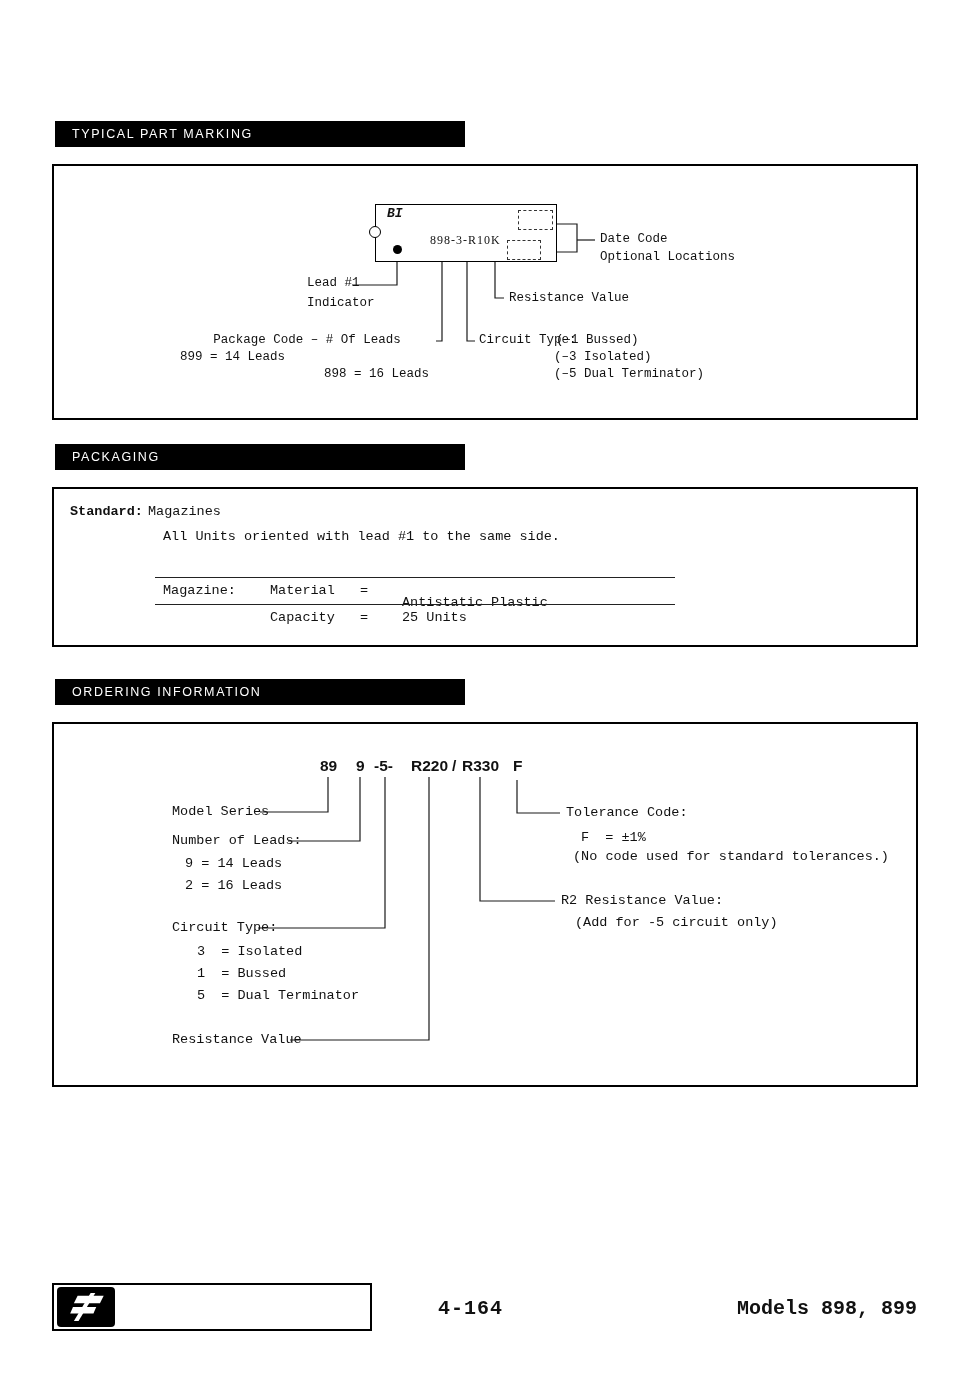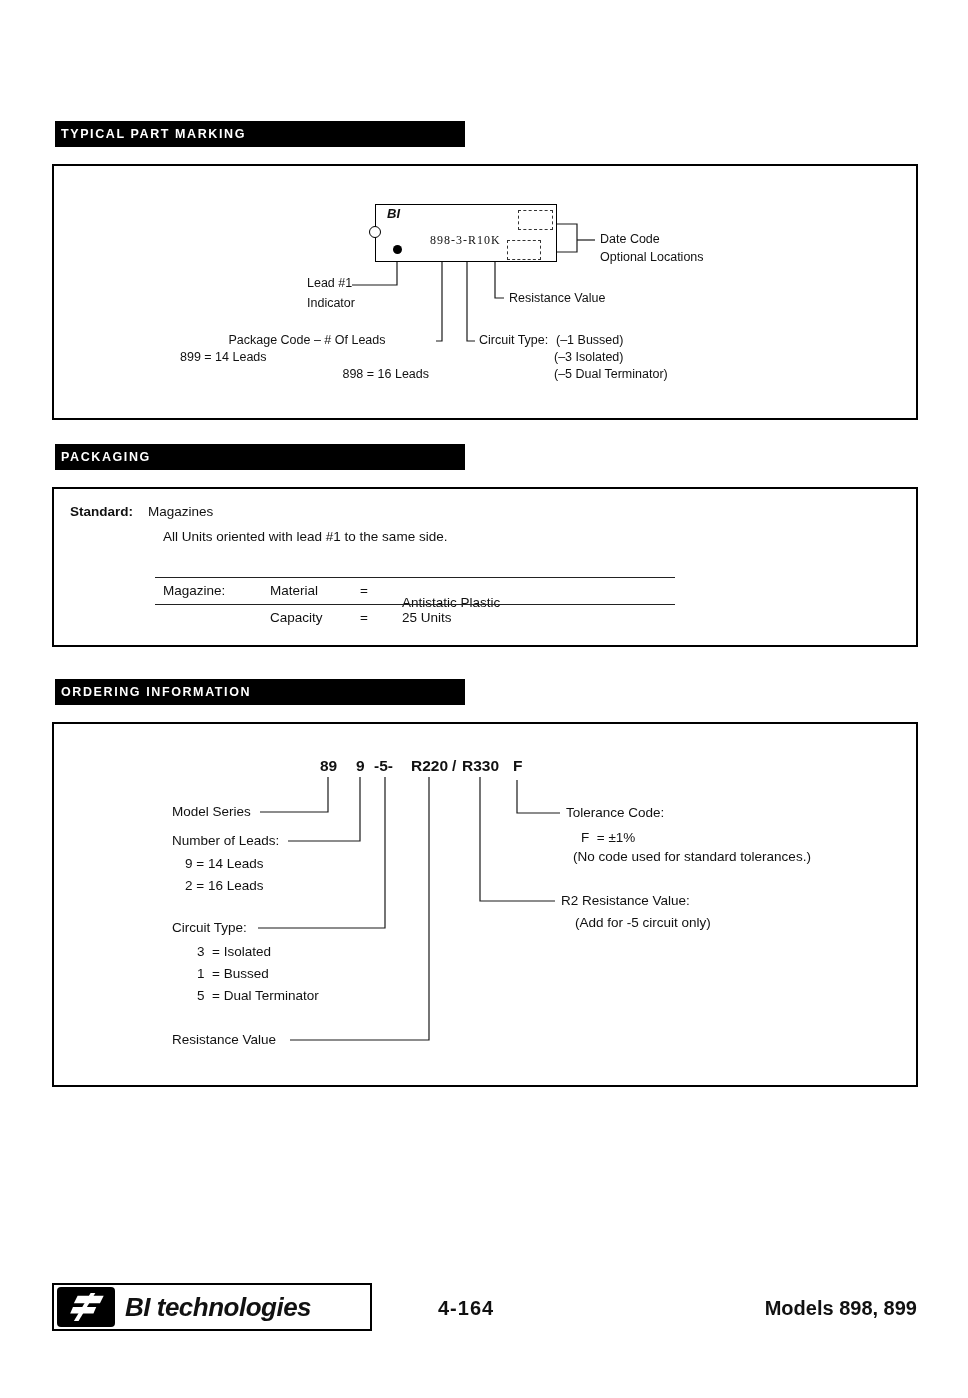--- a/index.html
+++ b/index.html
@@ -1,28 +1,28 @@
 <!DOCTYPE html>
 <html><head>
 <meta charset="utf-8">
 <style>
   * { margin:0; padding:0; box-sizing:border-box; }
   html, body { background:#ffffff; }
   body {
     width:968px; height:1398px; position:relative; overflow:hidden;
     font-family:"Liberation Sans", sans-serif; color:#111;
   }
-  .t { position:absolute; white-space:pre; font-size:12.5px; line-height:1.25; }
+  .t { position:absolute; white-space:pre; font-size:12.5px; line-height:1.25;font-family:Liberation Mono, monospace; }
   .t13 { font-size:13.5px; }
   .bold { font-weight:bold; }
   .bar {
     position:absolute; left:55px; width:410px; height:26px;
     background:#000; color:#fff; display:flex; align-items:center;
   }
-  .bar span { font-size:12.5px; font-weight:bold; letter-spacing:1.6px; padding-left:6px; white-space:pre; }
+  .bar span { font-size:12.5px; font-weight:normal; letter-spacing:1.6px; padding-left:17px; white-space:pre; }
   .box { position:absolute; left:52px; width:866px; background:#fff; border:2px solid #000; }
   .dashed { position:absolute; border:1.5px dashed #333; }
   .rule { position:absolute; border-top:1.2px solid #222; }
   .pn { position:absolute; top:757px; font-weight:bold; font-size:15.5px; white-space:pre; }
   svg.lines { position:absolute; left:0; top:0; pointer-events:none; }
 </style>
 </head>
 <body>
 
 <div class="bar" style="top:121px">
@@ -125,17 +125,16 @@
 <div class="t t13" style="left:575px;top:915px">(Add for -5 circuit only)</div>
 
 <div style="position:absolute;left:52px;top:1283px;width:320px;height:48px;border:2.5px solid #000;display:flex;align-items:center;background:#fff">
   <div style="width:58px;height:40px;background:#000;border-radius:4px;margin-left:3px;display:flex;align-items:center;justify-content:center">
     <svg width="54" height="36" viewBox="0 0 58 38">
       <polygon points="20,7 48,7 44,15 16,15" fill="#fff"></polygon>
       <polygon points="15,19 40,19 37,26 12,26" fill="#fff"></polygon>
       <polygon points="34,4 39,4 21,34 16,34" fill="#fff"></polygon>
     </svg>
   </div>
-  <div style="font-size:26px;font-weight:bold;font-style:italic;letter-spacing:-0.5px;margin-left:10px;white-space:pre">BI technologies</div>
 </div>
 
 <div class="t bold" style="left:438px;top:1296px;font-size:20px;letter-spacing:1px">4-164</div>
 <div class="t bold" style="right:51px;top:1296px;font-size:20px">Models 898, 899</div>
 
 </body></html>

